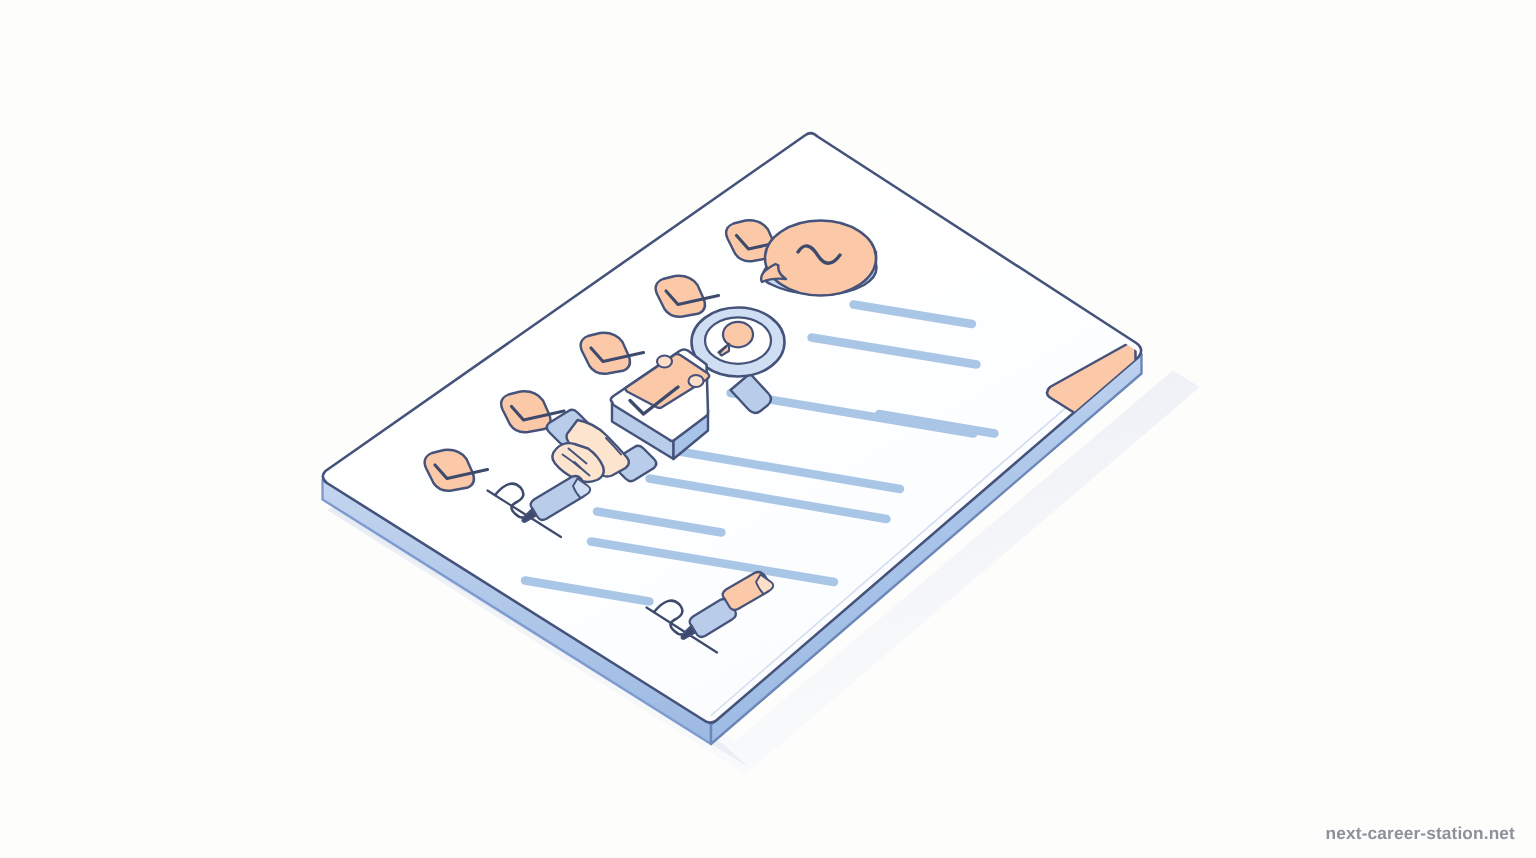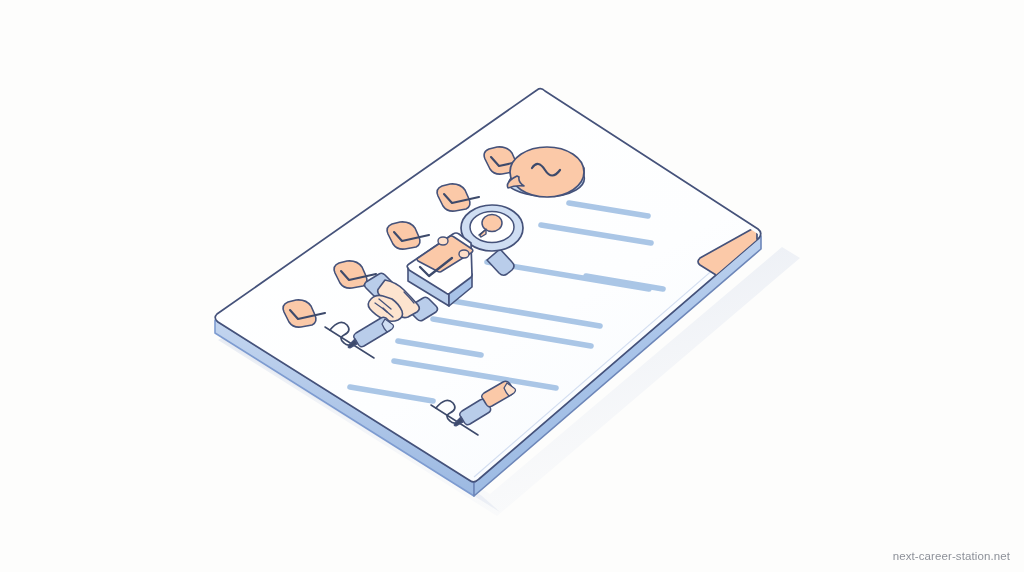--- a/index.html
+++ b/index.html
@@ -13,20 +13,21 @@
   #stage{position:absolute;inset:0;}
   svg#illus{display:block;width:1024px;height:572px;}
   .wm{
     position:absolute;
     right:14px;bottom:10px;
     font-size:11.5px;
     letter-spacing:.1px;
     color:#8d9199;
     font-family:"Liberation Sans", sans-serif;
     user-select:none;
+    font-weight:bold;
   }
 </style>
 </head>
 <body>
 
 <div id="stage">
 
   <svg id="illus" viewBox="0 0 1024 572" xmlns="http://www.w3.org/2000/svg">
     <defs>
       <linearGradient id="edgeGradRight" x1="0" y1="0" x2="0.3" y2="1">

